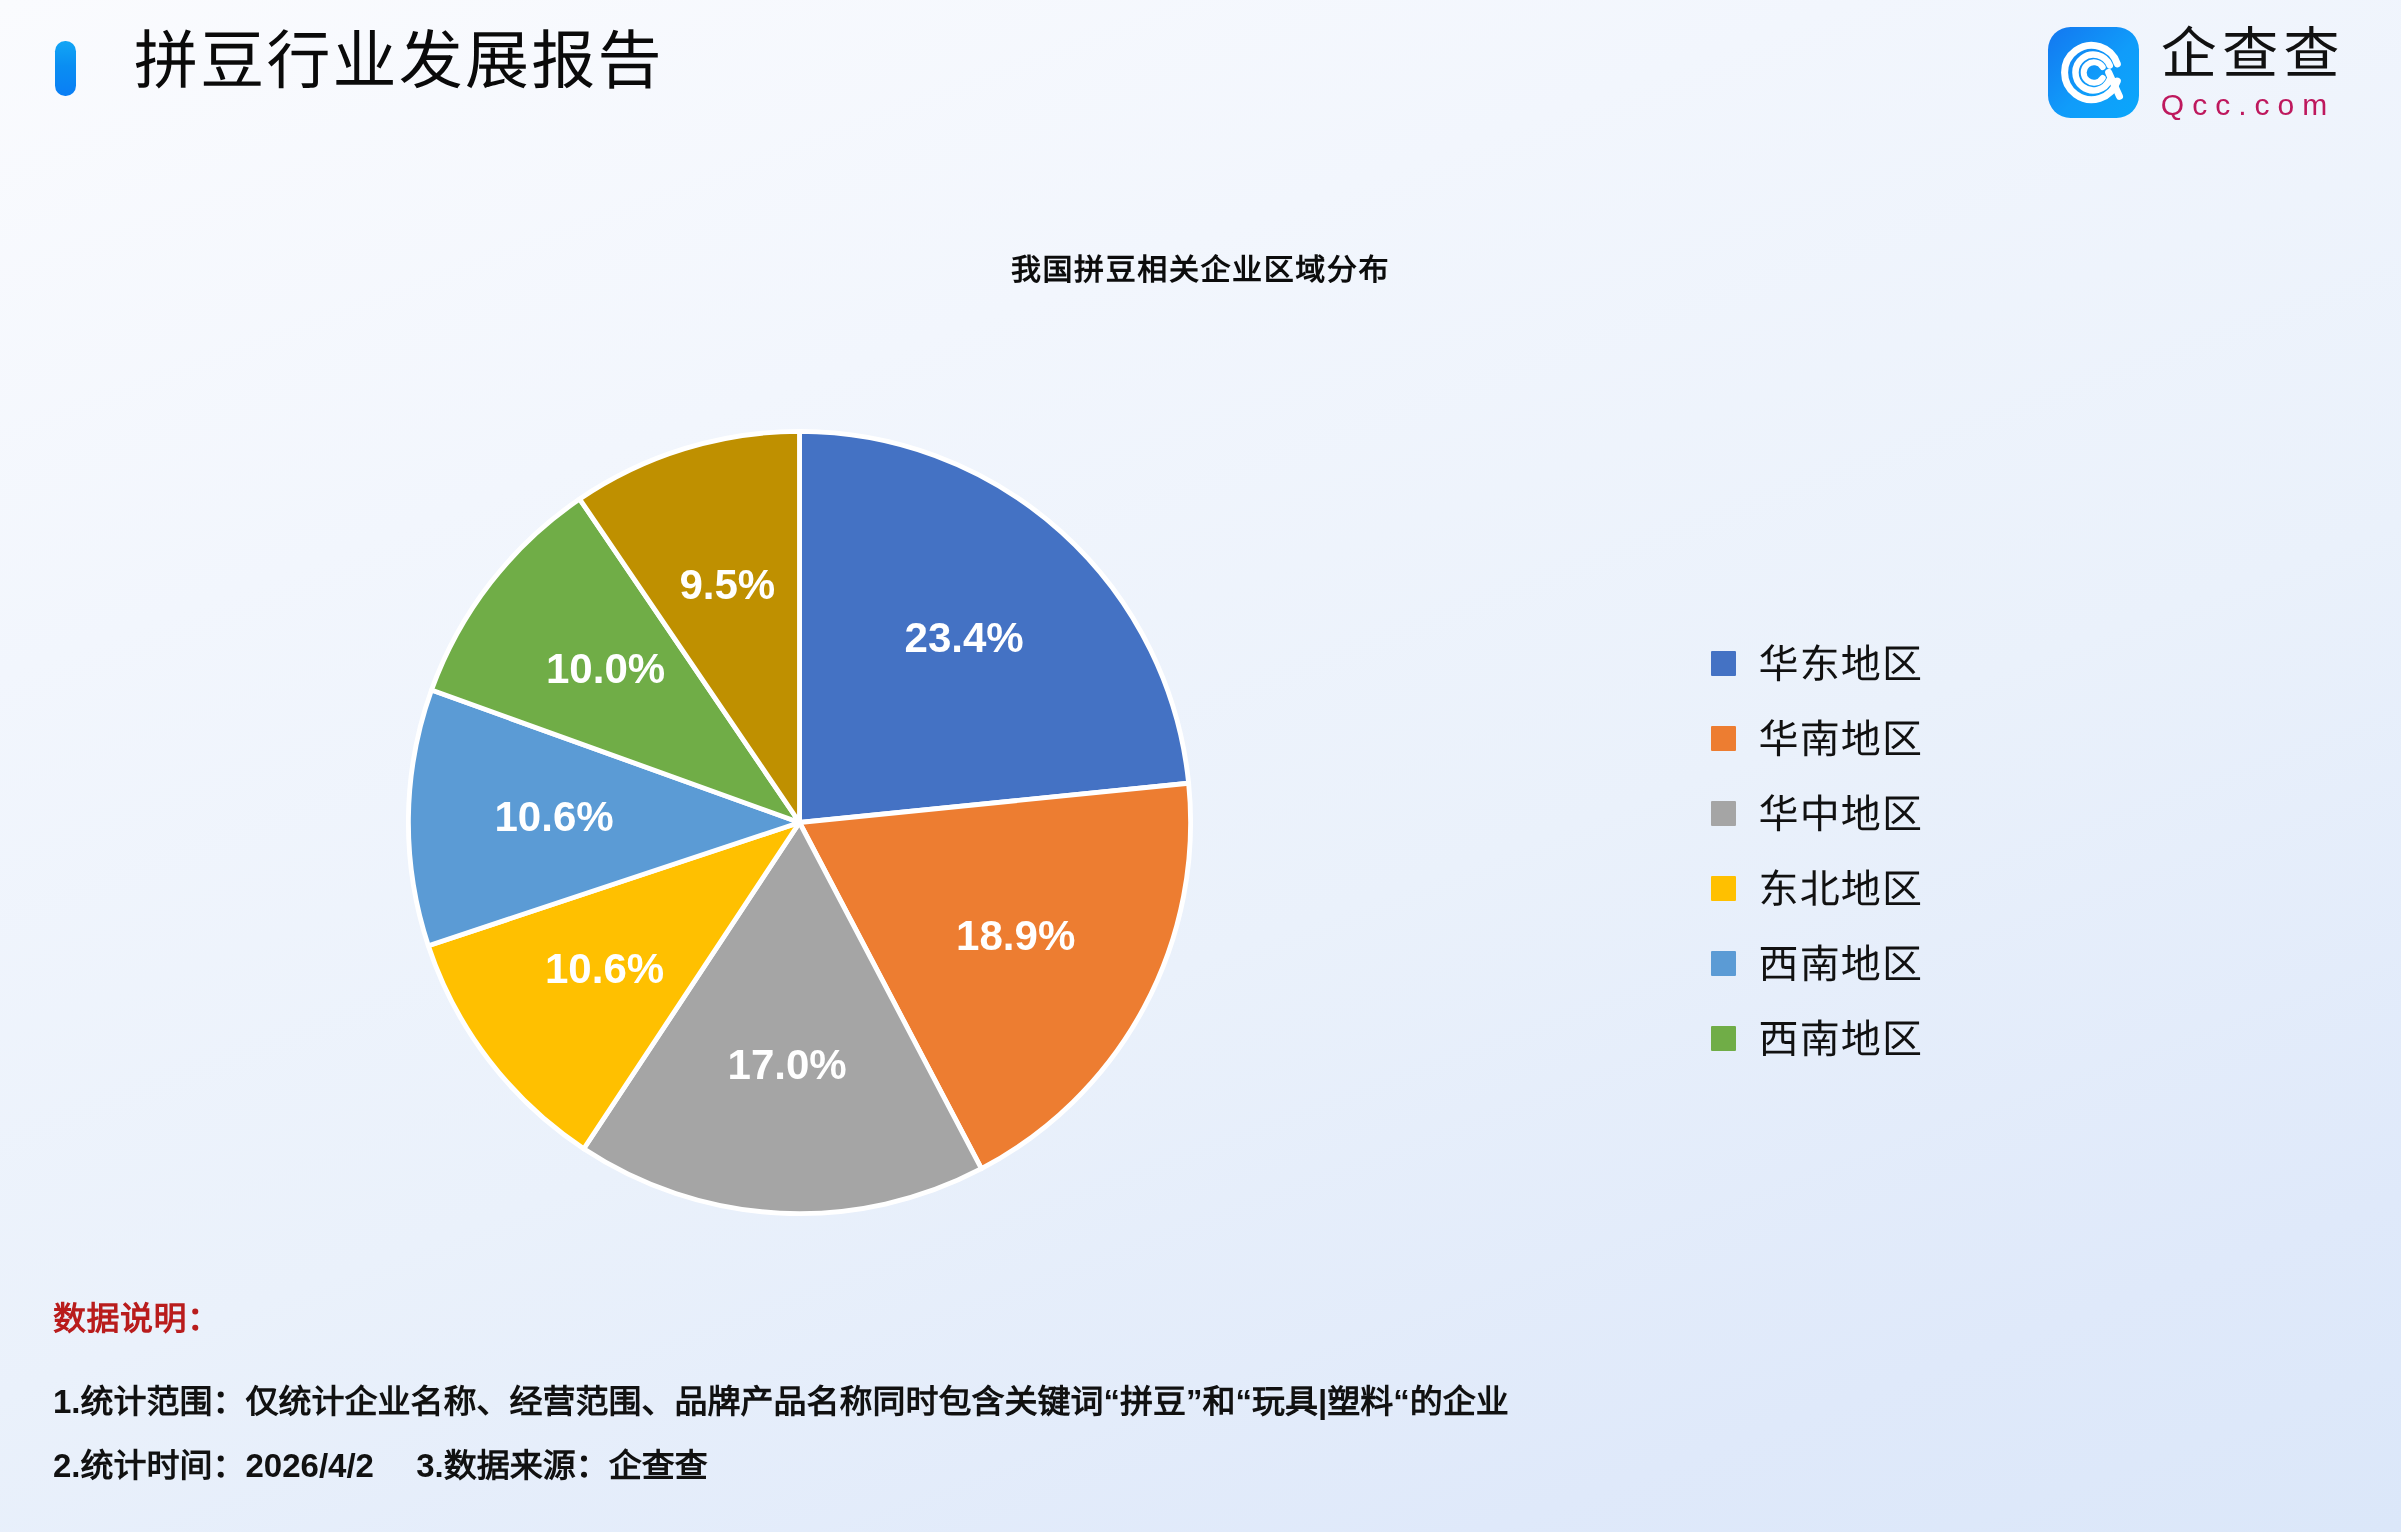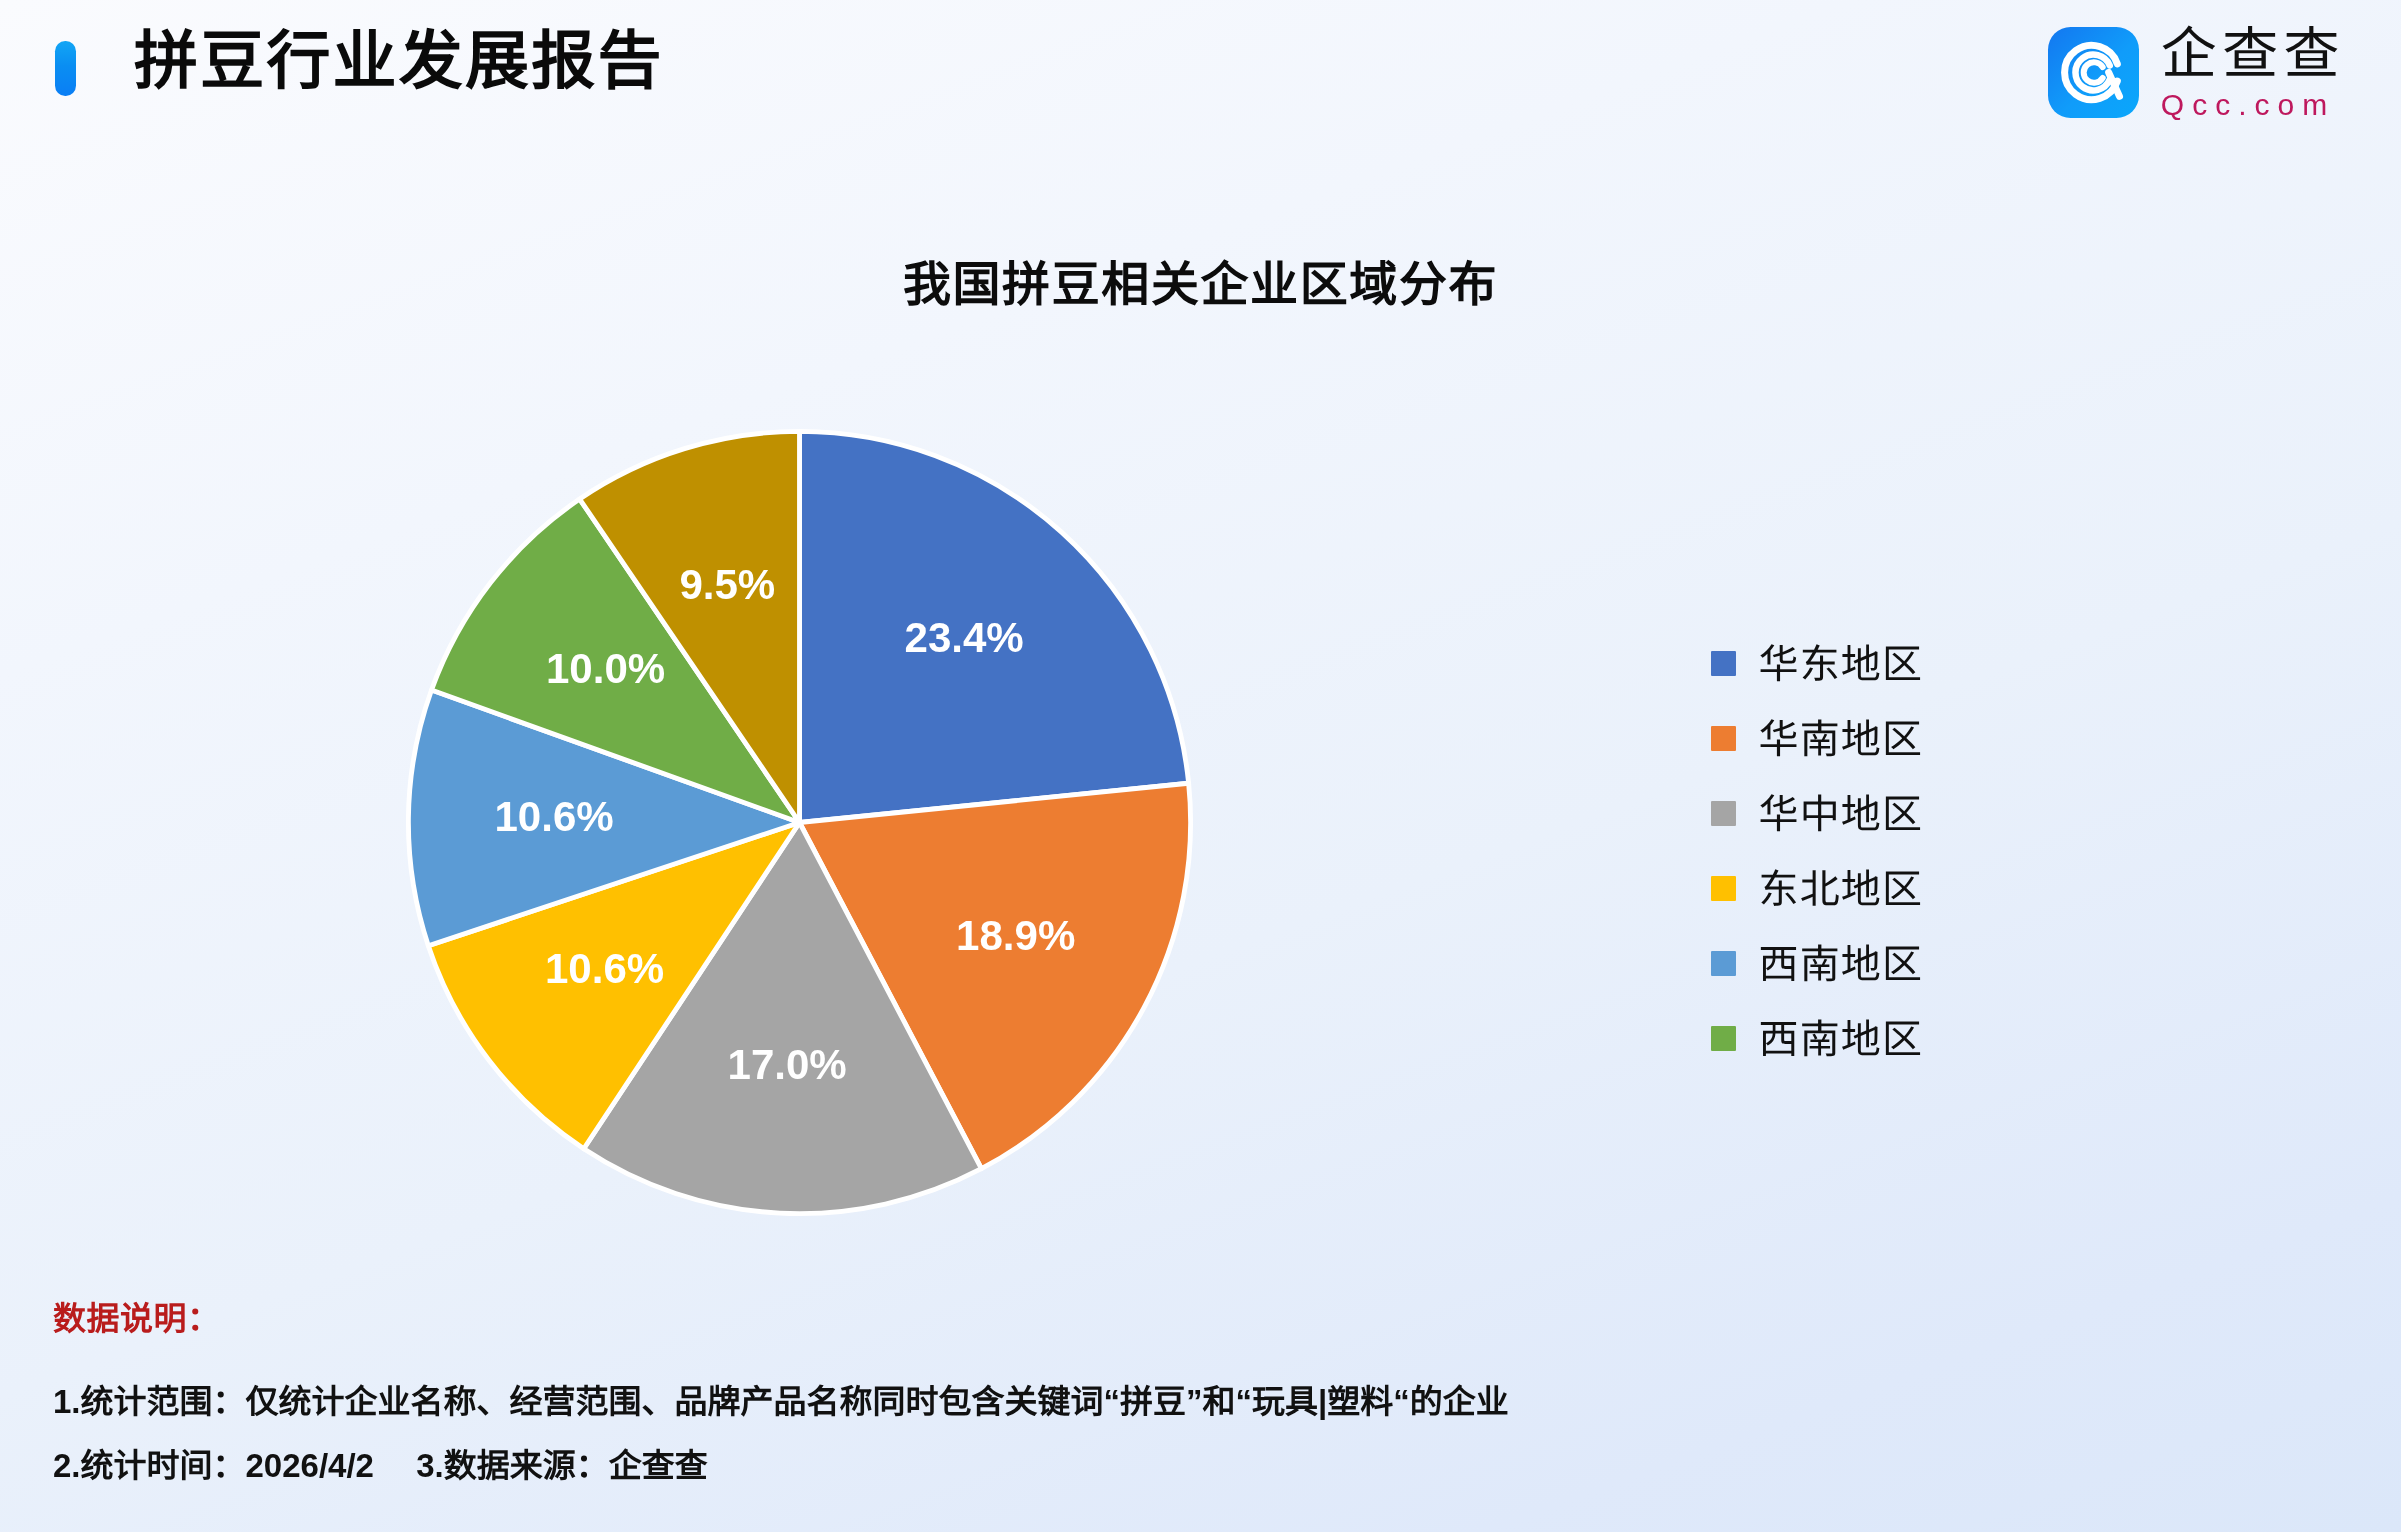--- a/index.html
+++ b/index.html
@@ -29,21 +29,21 @@
     width: 20.5px;
     height: 55px;
     border-radius: 10.2px;
     background: linear-gradient(180deg, #12a6f5 0%, #0a8ef2 45%, #0a7ef5 100%);
   }
   .report-title {
     position: absolute;
     left: 134px;
     top: 20.5px;
     font-size: 64px;
-    font-weight: 700;
+    font-weight: 400;
     color: #0a0a0a;
     letter-spacing: 2.2px;
     line-height: 1.25;
     white-space: nowrap;
   }
 
   
   .brand {
     position: absolute;
     right: 56px;
@@ -85,21 +85,21 @@
     line-height: 1.05;
     white-space: nowrap;
   }
 
   
   .chart-title {
     position: absolute;
     left: 0; right: 0;
     top: 245px;
     text-align: center;
-    font-size: 48px;
+    font-size: 30px;
     font-weight: 700;
     color: #0c0c0c;
     letter-spacing: 1.6px;
   }
   .chart-stage {
     position: absolute;
     left: 0;
     top: 410px;
     width: 2401px;
     height: 830px;

